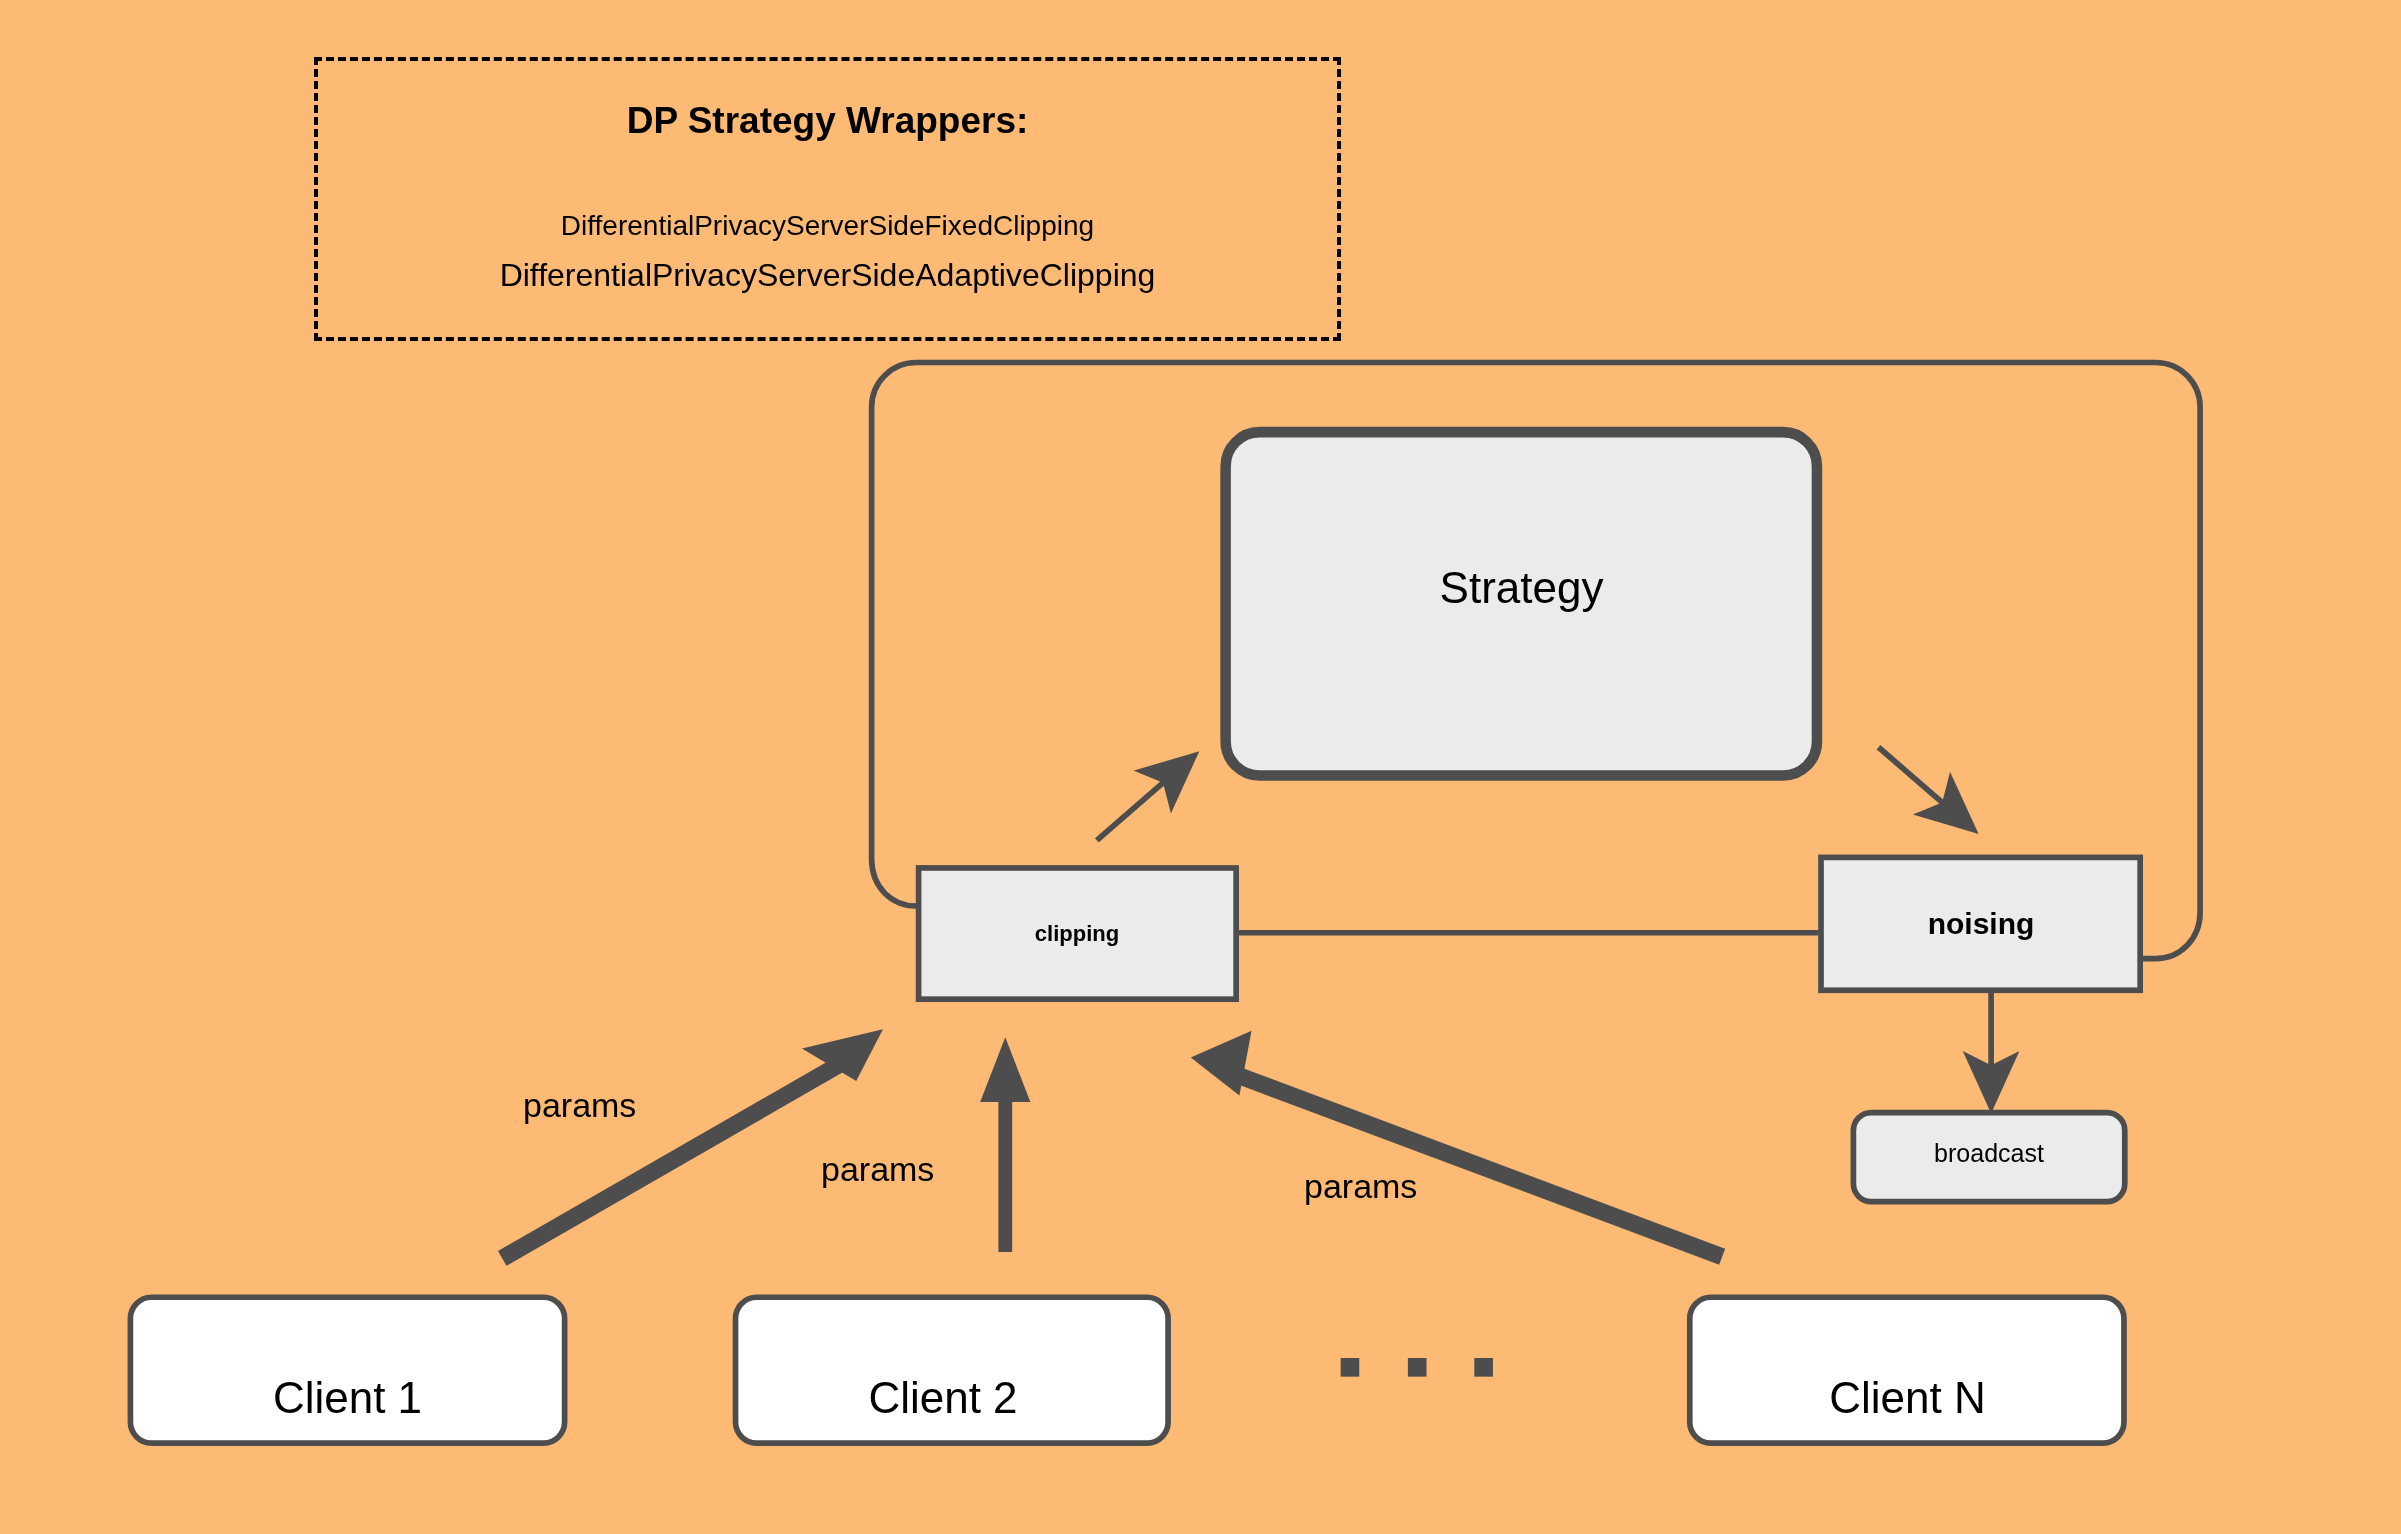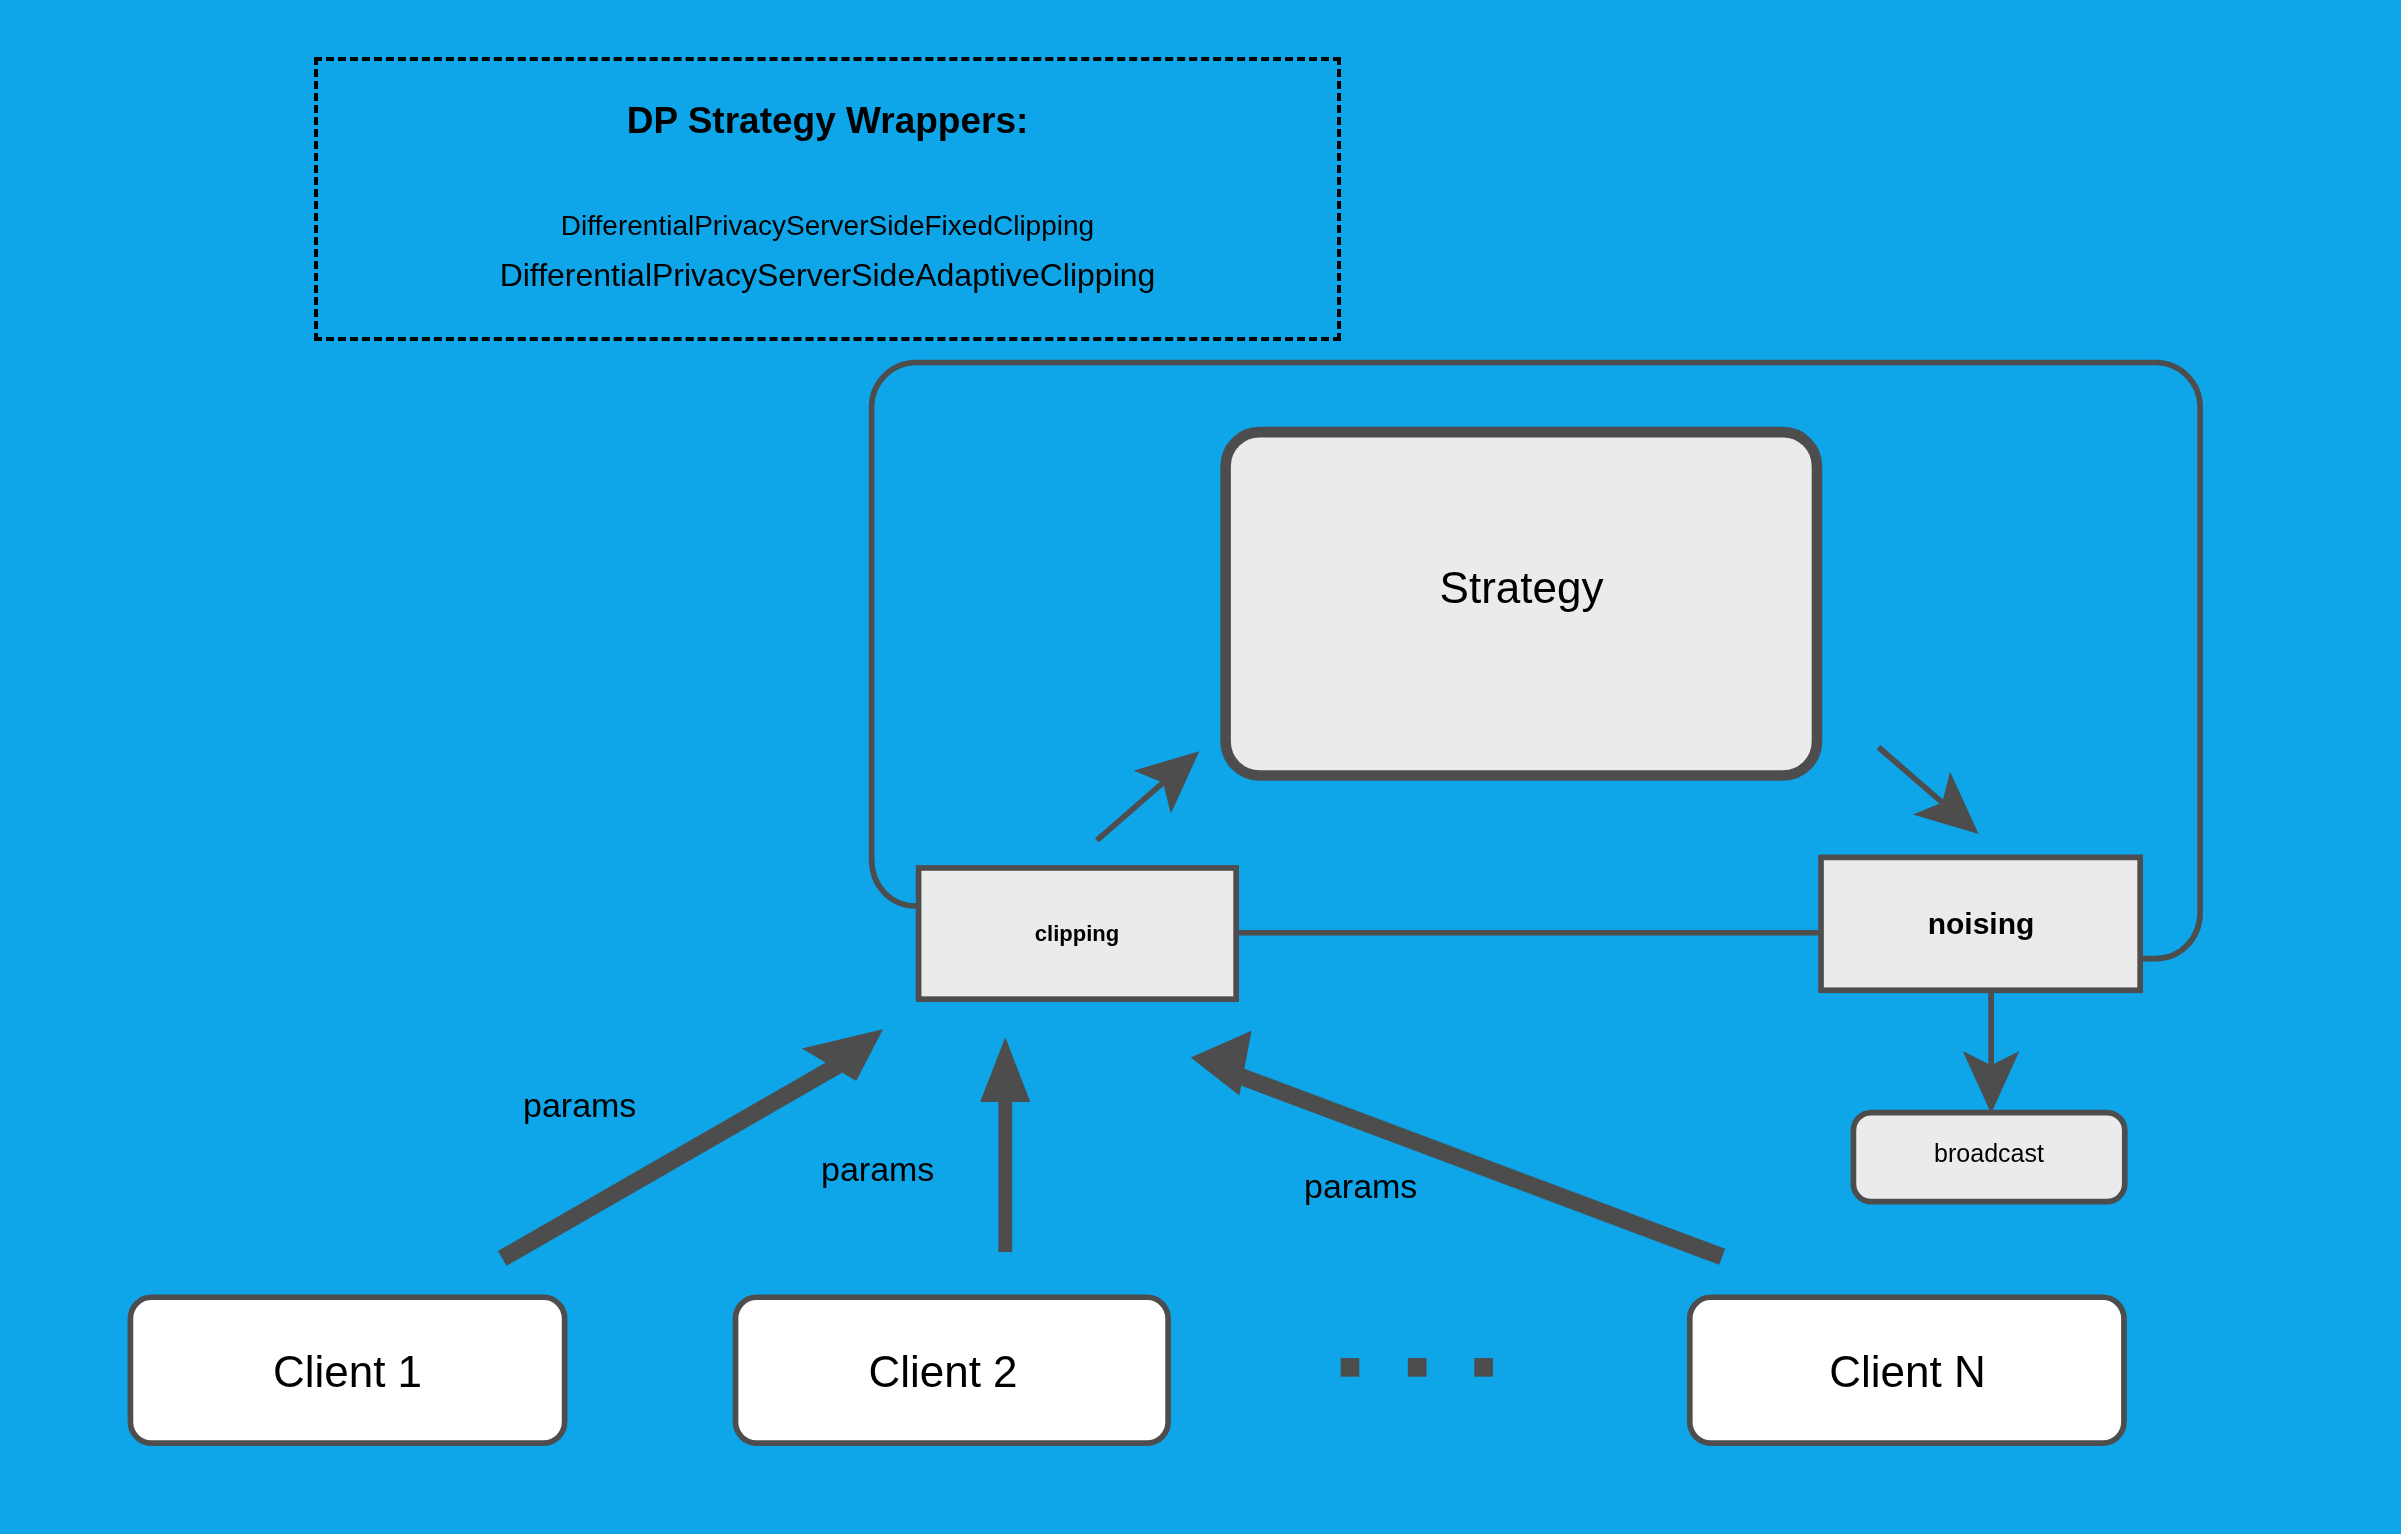--- a/index.html
+++ b/index.html
@@ -7,21 +7,21 @@
     padding: 0;
     background: #ffffff;
   }
   body {
     font-family: "Liberation Sans", sans-serif;
   }
   #stage {
     position: relative;
     width: 2401px;
     height: 1535px;
-    background: #0ea5e9;
+    background: #fdba74;
     overflow: hidden;
   }
   #diagram-svg {
     position: absolute;
     left: 0;
     top: 0;
     width: 2401px;
     height: 1535px;
   }
   .node-label {
@@ -114,20 +114,21 @@
     white-space: nowrap;
   }
   #params-label-1 { left: 523px;  top: 1086px; }
   #params-label-2 { left: 821px; top: 1150px; }
   #params-label-3 { left: 1304px; top: 1167px; }
   
   .client-label {
     position: absolute;
     height: 57px;
     font-size: 44px;
+    margin-top: 26px;
   }
   #client-label-1 { left: 128px;  top: 1343px; width: 439px; }
   #client-label-2 { left: 733px;  top: 1343px; width: 420px; }
   #client-label-3 { left: 1688px; top: 1343px; width: 439px; }
 </style>
 </head>
 <body>
 
 <div id="stage">
 

